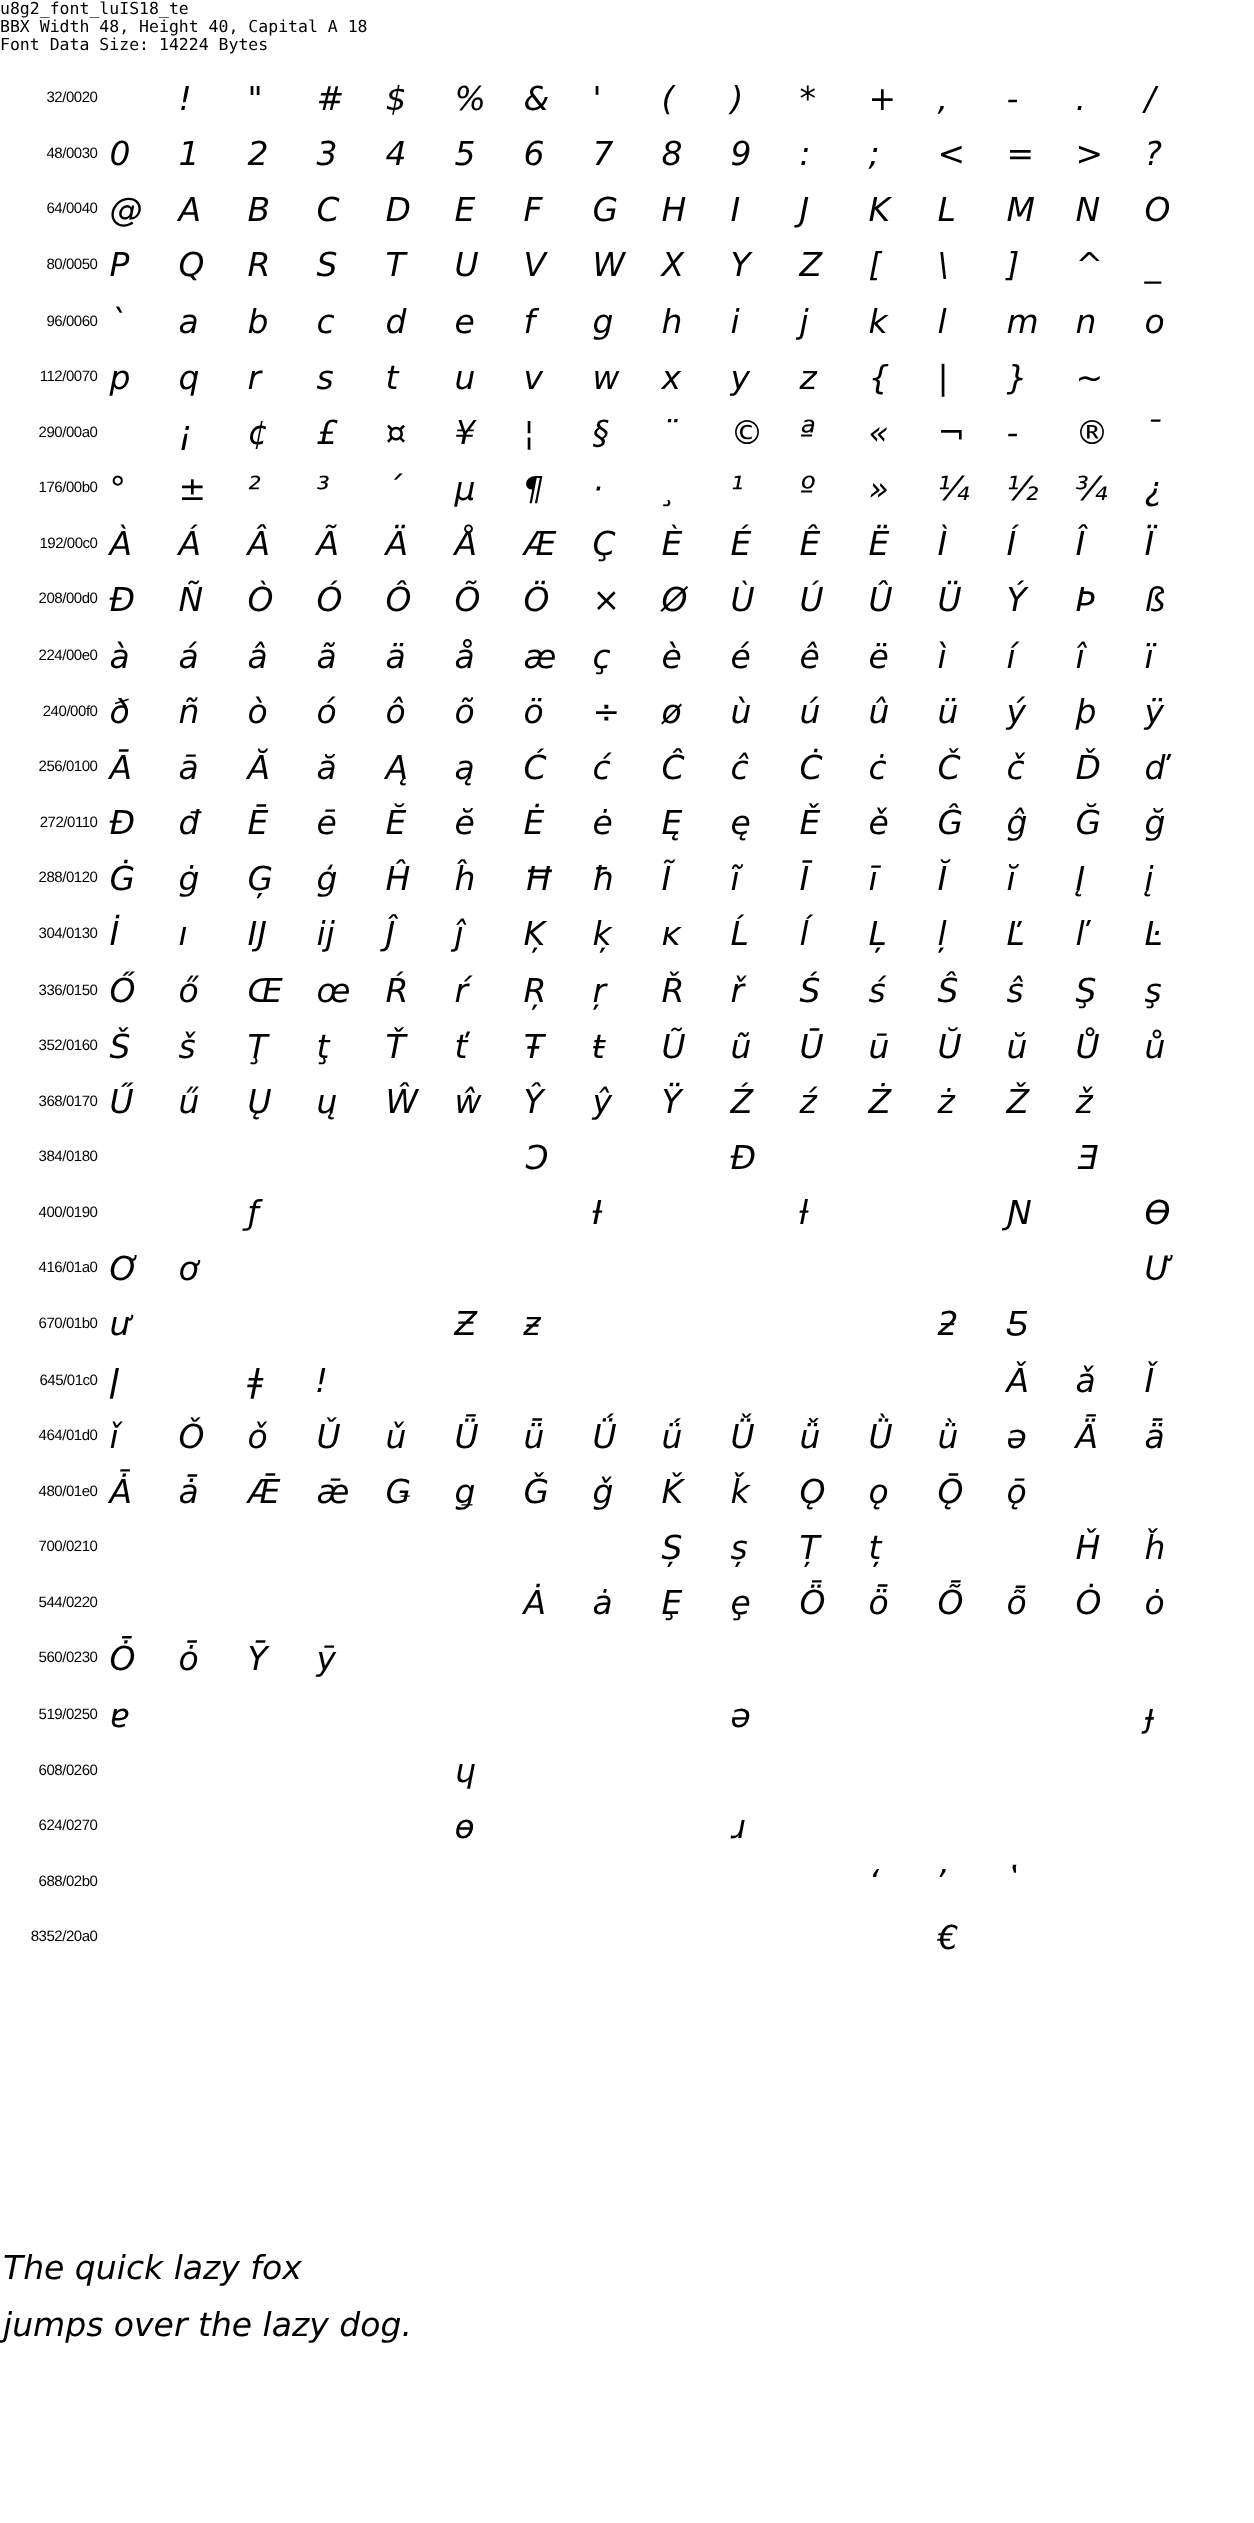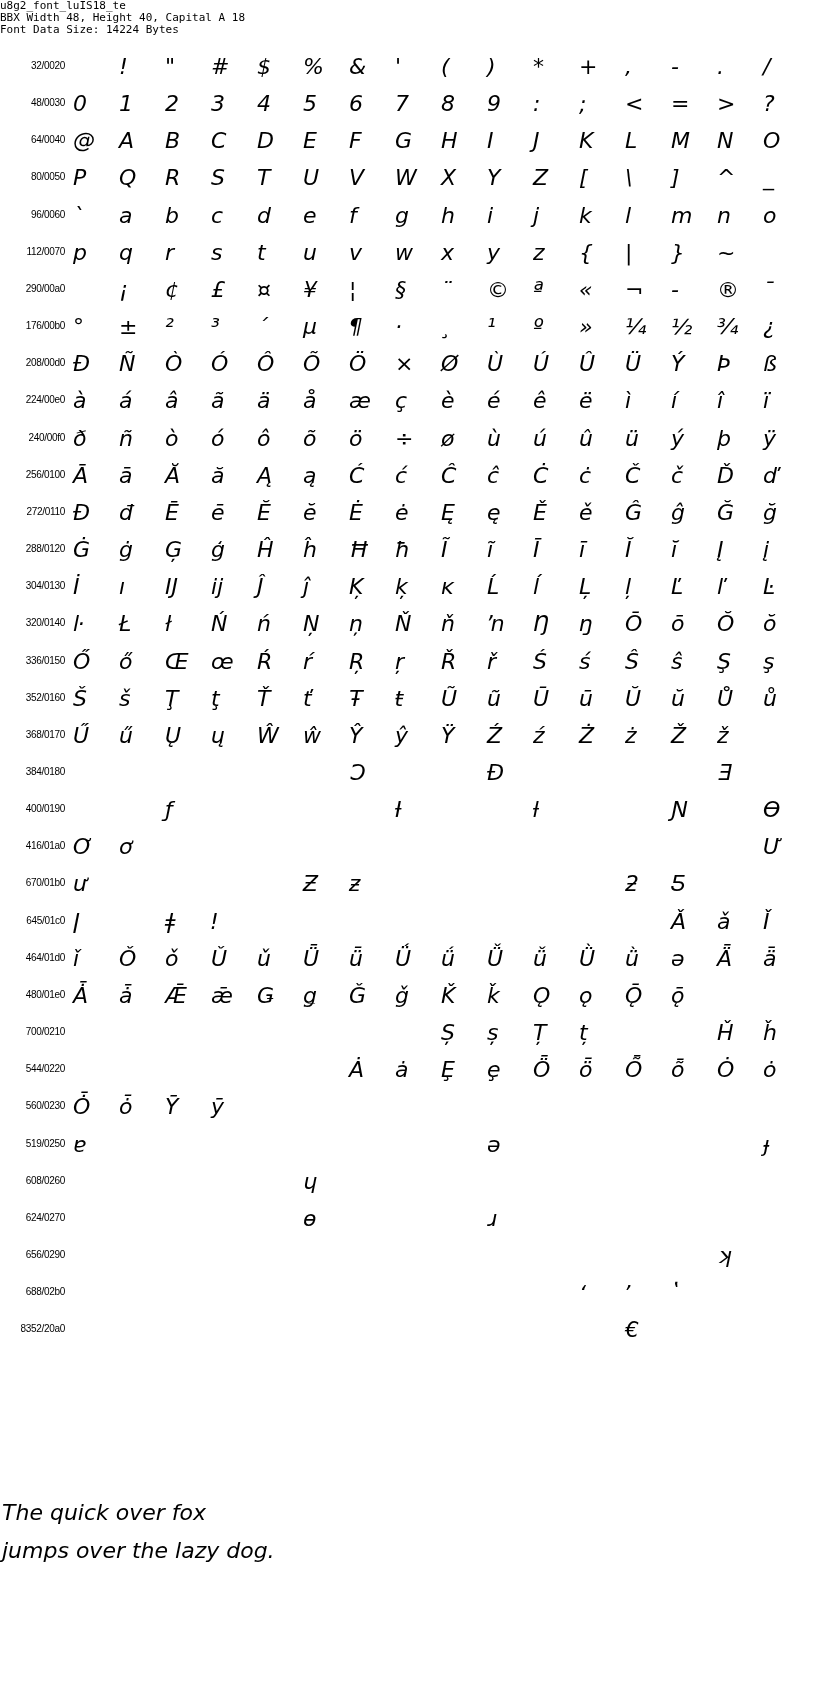--- a/index.html
+++ b/index.html
@@ -168,20 +168,39 @@
       <div class="cell" style="left: 441px;">¸</div>
       <div class="cell" style="left: 487px;">¹</div>
       <div class="cell" style="left: 533px;">º</div>
       <div class="cell" style="left: 579px;">»</div>
       <div class="cell" style="left: 625px;">¼</div>
       <div class="cell" style="left: 671px;">½</div>
       <div class="cell" style="left: 717px;">¾</div>
       <div class="cell" style="left: 763px;">¿</div>
     </div>
     <div class="row">
+      <div class="row-label">192/00c0</div>
+      <div class="cell" style="left: 73px;">À</div>
+      <div class="cell" style="left: 119px;">Á</div>
+      <div class="cell" style="left: 165px;">Â</div>
+      <div class="cell" style="left: 211px;">Ã</div>
+      <div class="cell" style="left: 257px;">Ä</div>
+      <div class="cell" style="left: 303px;">Å</div>
+      <div class="cell" style="left: 349px;">Æ</div>
+      <div class="cell" style="left: 395px;">Ç</div>
+      <div class="cell" style="left: 441px;">È</div>
+      <div class="cell" style="left: 487px;">É</div>
+      <div class="cell" style="left: 533px;">Ê</div>
+      <div class="cell" style="left: 579px;">Ë</div>
+      <div class="cell" style="left: 625px;">Ì</div>
+      <div class="cell" style="left: 671px;">Í</div>
+      <div class="cell" style="left: 717px;">Î</div>
+      <div class="cell" style="left: 763px;">Ï</div>
+    </div>
+    <div class="row">
       <div class="row-label">208/00d0</div>
       <div class="cell" style="left: 73px;">Ð</div>
       <div class="cell" style="left: 119px;">Ñ</div>
       <div class="cell" style="left: 165px;">Ò</div>
       <div class="cell" style="left: 211px;">Ó</div>
       <div class="cell" style="left: 257px;">Ô</div>
       <div class="cell" style="left: 303px;">Õ</div>
       <div class="cell" style="left: 349px;">Ö</div>
       <div class="cell" style="left: 395px;">×</div>
       <div class="cell" style="left: 441px;">Ø</div>
@@ -301,39 +320,20 @@
       <div class="cell" style="left: 441px;">ĸ</div>
       <div class="cell" style="left: 487px;">Ĺ</div>
       <div class="cell" style="left: 533px;">ĺ</div>
       <div class="cell" style="left: 579px;">Ļ</div>
       <div class="cell" style="left: 625px;">ļ</div>
       <div class="cell" style="left: 671px;">Ľ</div>
       <div class="cell" style="left: 717px;">ľ</div>
       <div class="cell" style="left: 763px;">Ŀ</div>
     </div>
     <div class="row">
-      <div class="row-label">320/0140</div>
-      <div class="cell" style="left: 73px;">ŀ</div>
-      <div class="cell" style="left: 119px;">Ł</div>
-      <div class="cell" style="left: 165px;">ł</div>
-      <div class="cell" style="left: 211px;">Ń</div>
-      <div class="cell" style="left: 257px;">ń</div>
-      <div class="cell" style="left: 303px;">Ņ</div>
-      <div class="cell" style="left: 349px;">ņ</div>
-      <div class="cell" style="left: 395px;">Ň</div>
-      <div class="cell" style="left: 441px;">ň</div>
-      <div class="cell" style="left: 487px;">ŉ</div>
-      <div class="cell" style="left: 533px;">Ŋ</div>
-      <div class="cell" style="left: 579px;">ŋ</div>
-      <div class="cell" style="left: 625px;">Ō</div>
-      <div class="cell" style="left: 671px;">ō</div>
-      <div class="cell" style="left: 717px;">Ŏ</div>
-      <div class="cell" style="left: 763px;">ŏ</div>
-    </div>
-    <div class="row">
       <div class="row-label">336/0150</div>
       <div class="cell" style="left: 73px;">Ő</div>
       <div class="cell" style="left: 119px;">ő</div>
       <div class="cell" style="left: 165px;">Œ</div>
       <div class="cell" style="left: 211px;">œ</div>
       <div class="cell" style="left: 257px;">Ŕ</div>
       <div class="cell" style="left: 303px;">ŕ</div>
       <div class="cell" style="left: 349px;">Ŗ</div>
       <div class="cell" style="left: 395px;">ŗ</div>
       <div class="cell" style="left: 441px;">Ř</div>
@@ -624,39 +624,20 @@
       <div class="cell" style="left: 441px;"></div>
       <div class="cell" style="left: 487px;">ɹ</div>
       <div class="cell" style="left: 533px;"></div>
       <div class="cell" style="left: 579px;"></div>
       <div class="cell" style="left: 625px;"></div>
       <div class="cell" style="left: 671px;"></div>
       <div class="cell" style="left: 717px;"></div>
       <div class="cell" style="left: 763px;"></div>
     </div>
     <div class="row">
-      <div class="row-label">656/0290</div>
-      <div class="cell" style="left: 73px;"></div>
-      <div class="cell" style="left: 119px;"></div>
-      <div class="cell" style="left: 165px;"></div>
-      <div class="cell" style="left: 211px;"></div>
-      <div class="cell" style="left: 257px;"></div>
-      <div class="cell" style="left: 303px;"></div>
-      <div class="cell" style="left: 349px;"></div>
-      <div class="cell" style="left: 395px;"></div>
-      <div class="cell" style="left: 441px;"></div>
-      <div class="cell" style="left: 487px;"></div>
-      <div class="cell" style="left: 533px;"></div>
-      <div class="cell" style="left: 579px;"></div>
-      <div class="cell" style="left: 625px;"></div>
-      <div class="cell" style="left: 671px;"></div>
-      <div class="cell" style="left: 717px;">ʞ</div>
-      <div class="cell" style="left: 763px;"></div>
-    </div>
-    <div class="row">
       <div class="row-label">688/02b0</div>
       <div class="cell" style="left: 73px;"></div>
       <div class="cell" style="left: 119px;"></div>
       <div class="cell" style="left: 165px;"></div>
       <div class="cell" style="left: 211px;"></div>
       <div class="cell" style="left: 257px;"></div>
       <div class="cell" style="left: 303px;"></div>
       <div class="cell" style="left: 349px;"></div>
       <div class="cell" style="left: 395px;"></div>
       <div class="cell" style="left: 441px;"></div>
@@ -682,14 +663,14 @@
       <div class="cell" style="left: 487px;"></div>
       <div class="cell" style="left: 533px;"></div>
       <div class="cell" style="left: 579px;"></div>
       <div class="cell" style="left: 625px;">€</div>
       <div class="cell" style="left: 671px;"></div>
       <div class="cell" style="left: 717px;"></div>
       <div class="cell" style="left: 763px;"></div>
     </div>
   </div>
 
-<div class="pangram" style="top:1500px;">The quick over fox</div>
+<div class="pangram" style="top:1500px;">The quick lazy fox</div>
 <div class="pangram" style="top:1538px;">jumps over the lazy dog.</div>
 
 </body></html>

